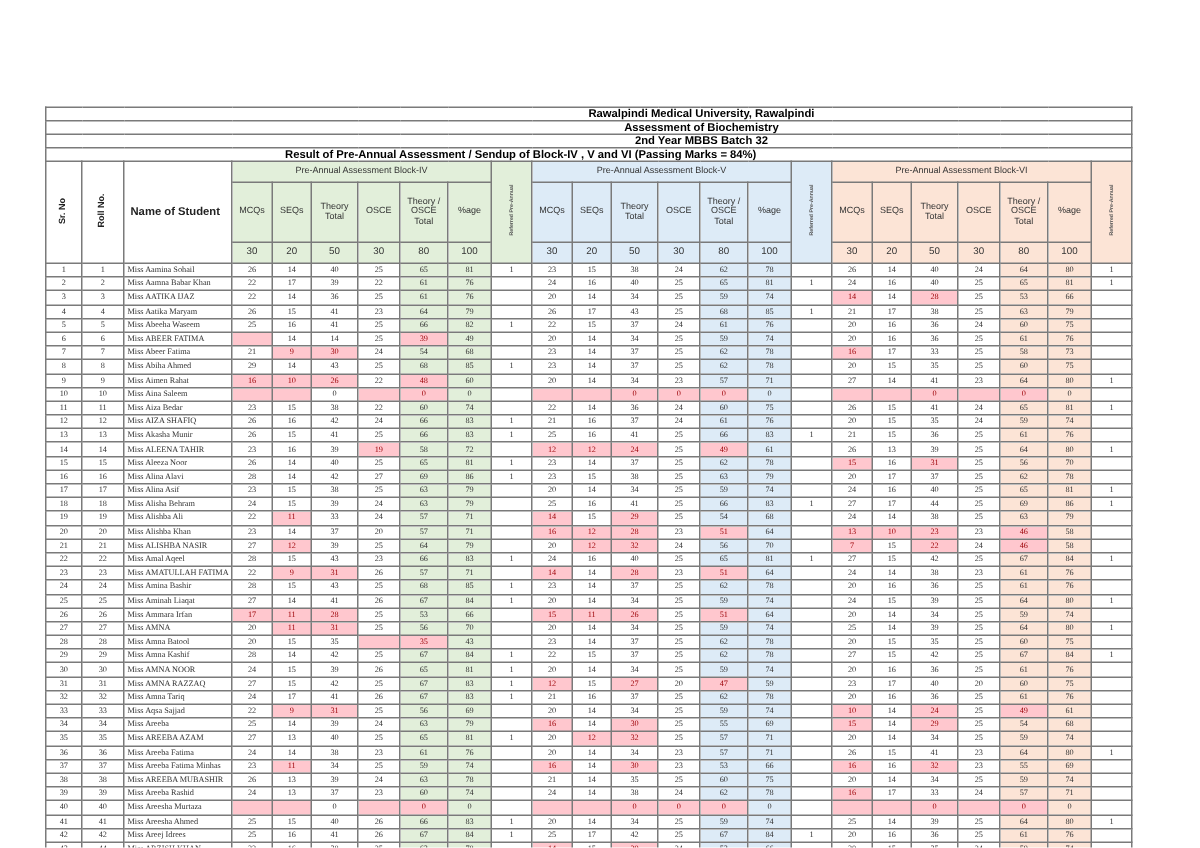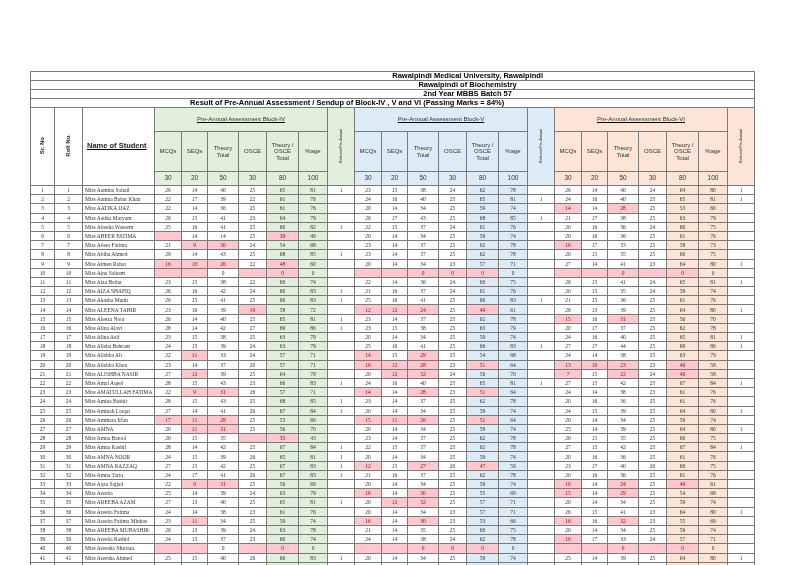--- a/index.html
+++ b/index.html
@@ -55,29 +55,29 @@
         <col style="width:28px">
         <col style="width:32px">
         <col style="width:29px">
       <col style="width:27px">
     </colgroup>
     <thead>
       <tr class="title-row">
           <td colspan="24">Rawalpindi Medical University, Rawalpindi</td>
         </tr>
       <tr class="title-row">
-          <td colspan="24">Rawalpindi of Biochemistry</td>
+          <td colspan="24">Assessment of Biochemistry</td>
         </tr>
       <tr class="title-row">
-          <td colspan="24">2nd Year MBBS Batch 57</td>
+          <td colspan="24">2nd Year MBBS Batch 32</td>
         </tr>
       <tr class="title-row result">
           <td colspan="24" style="text-align:right;padding-right:250px;">Result of Pre-Annual Assessment / Sendup of Block-IV , V and VI  (Passing Marks = 84%)</td>
         </tr>
-      <tr class="hdr" style="height:24px;text-decoration:underline;">
+      <tr class="hdr" style="height:14px;">
         <th rowspan="3"><span class="vtext">Sr. No</span></th>
         <th rowspan="3"><span class="vtext">Roll No.</span></th>
         <th rowspan="3" class="name-hdr">Name of Student</th>
         <th colspan="6" class="grpB4">Pre-Annual Assessment Block-IV</th>
         <th rowspan="3" class="grpB4"><span class="vtext small">Referred Pre-Annual</span></th>
         <th colspan="6" class="grpB5">Pre-Annual Assessment Block-V</th>
         <th rowspan="3" class="grpB5"><span class="vtext small">Referred Pre-Annual</span></th>
         <th colspan="6" class="grpB6">Pre-Annual Assessment Block-VI</th>
         <th rowspan="3" class="grpB6"><span class="vtext small">Referred Pre-Annual</span></th>
       </tr>

